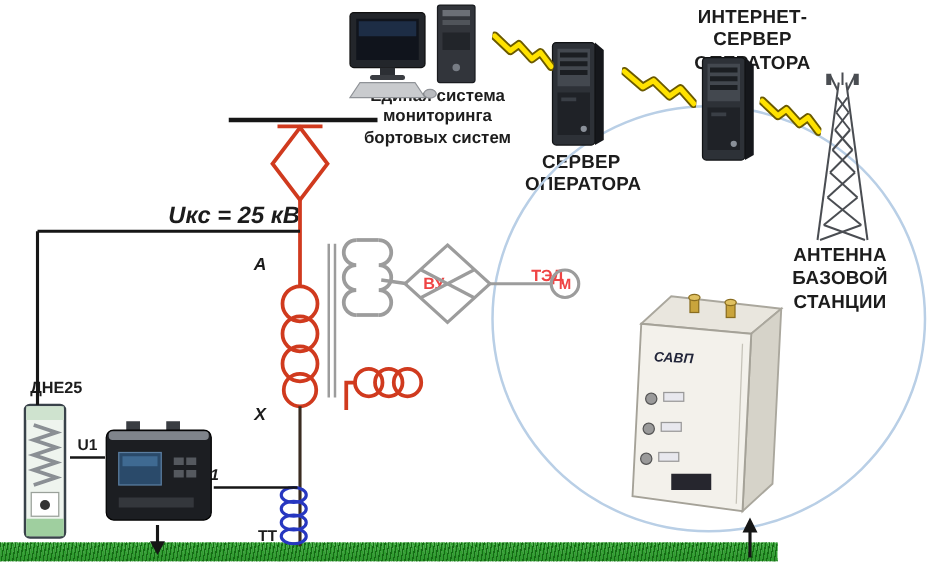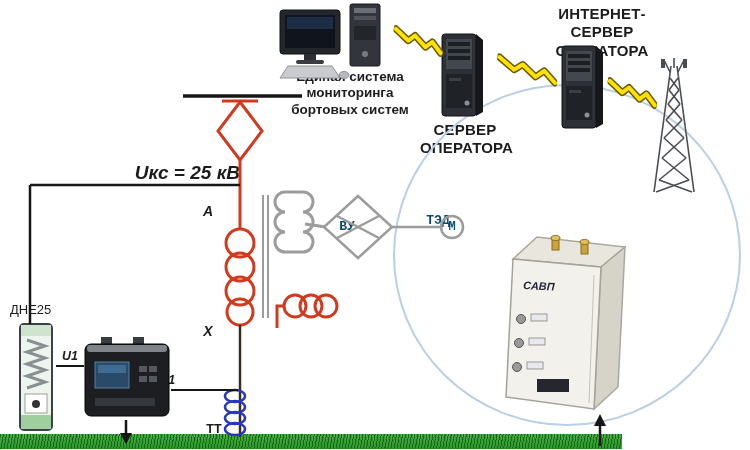--- a/index.html
+++ b/index.html
@@ -9,21 +9,21 @@
   .lbl { position:absolute; color:#1c1c1c; text-align:center; line-height:1.22; }
   .caps { font-size:15px; font-weight:700; letter-spacing:.2px; }
   .bigcircle { position:absolute; left:393px; top:84px; width:348px; height:342px;
                border:2.5px solid #b9cfe6; border-radius:50%; z-index:1; }
   .grass { position:absolute; left:0; top:434px; width:622px; height:15px; z-index:4;
     background:
       repeating-linear-gradient(100deg, rgba(18,104,18,.95) 0 1px, rgba(0,0,0,0) 1px 3px),
       repeating-linear-gradient(80deg, rgba(46,158,46,.95) 0 1px, rgba(0,0,0,0) 1px 2px),
       linear-gradient(#55b455,#2e8f2e); }
   .z2 { z-index:2; } .z3 { z-index:3; } .z5 { z-index:5; } .z6 { z-index:6; }
-  .txt-gray { color:#0c4a6e;font-family:Liberation Mono, monospace; }
+  .txt-gray { color:#ef4444; }
 </style>
 </head>
 <body>
 
 <div class="canvas">
 
   <div class="bigcircle"></div>
 
   <div class="abs z3" style="left:278px; top:2px;">
     <svg width="118" height="80" viewBox="0 0 118 80">
@@ -93,20 +93,21 @@
         <line x1="17" y1="124" x2="50" y2="136"></line>
           <line x1="47" y1="124" x2="14" y2="136"></line>
         <line x1="32" y1="2" x2="32" y2="12"></line>
         <line x1="22" y1="4" x2="28" y2="16"></line>
           <line x1="42" y1="4" x2="36" y2="16"></line>
       </g>
       <rect x="19" y="3" width="4" height="9" fill="#4a4d52"></rect>
       <rect x="41" y="3" width="4" height="9" fill="#4a4d52"></rect>
     </svg>
   </div>
+  <div class="lbl caps" style="left:612px; top:196px; width:120px;">АНТЕННА БАЗОВОЙ СТАНЦИИ</div>
 
   <div class="abs z6" style="left:392px; top:28px; transform:rotate(8deg);">
     <svg width="52" height="26" viewBox="0 0 52 26">
       <polyline points="2,4 16,14 22,8 34,18 40,12 50,22" fill="none" stroke="#6b5a00" stroke-width="7" stroke-linejoin="round" stroke-linecap="round"></polyline>
       <polyline points="2,4 16,14 22,8 34,18 40,12 50,22" fill="none" stroke="#ffe200" stroke-width="4" stroke-linejoin="round" stroke-linecap="round"></polyline>
     </svg>
   </div>
   <div class="abs z6" style="left:496px; top:56px; transform:rotate(6deg);">
     <svg width="62" height="28" viewBox="0 0 62 28">
       <polyline points="2,4 18,15 26,9 40,20 48,13 60,24" fill="none" stroke="#6b5a00" stroke-width="7" stroke-linejoin="round" stroke-linecap="round"></polyline>
@@ -148,21 +149,21 @@
   <div class="abs z3" style="left:18px; top:322px;">
     <svg width="40" height="110" viewBox="0 0 40 110">
       <rect x="2" y="2" width="32" height="106" rx="4" fill="#eef4ee" stroke="#39424a" stroke-width="2"></rect>
       <rect x="3" y="3" width="30" height="11" fill="#cfe3cf"></rect>
       <path d="M9,18 L27,24 L9,30 L27,36 L9,42 L27,48 L9,54 L27,60 L9,66" fill="none" stroke="#8a8f94" stroke-width="3"></path>
       <rect x="7" y="72" width="22" height="19" fill="#ffffff" stroke="#9aa19a"></rect>
       <circle cx="18" cy="82" r="4" fill="#333"></circle>
       <rect x="3" y="93" width="30" height="14" fill="#9fcf9f"></rect>
     </svg>
   </div>
-  <div class="lbl" style="left:10px; top:302px; width:70px; font-size:13px; font-weight:400; text-align:left;">ДНЕ25</div>
+  <div class="lbl" style="left:10px; top:302px; width:70px; font-size:13px; font-weight:700; text-align:center;">ДНЕ25</div>
 
   <div class="abs z3" style="left:83px; top:336px;">
     <svg width="90" height="85" viewBox="0 0 90 85">
       <rect x="18" y="1" width="11" height="9" fill="#3a3d42"></rect>
       <rect x="50" y="1" width="11" height="9" fill="#3a3d42"></rect>
       <rect x="2" y="8" width="84" height="72" rx="6" fill="#1c1e22" stroke="#000"></rect>
       <rect x="4" y="9" width="80" height="7" rx="3" fill="#7f848b"></rect>
       <rect x="12" y="26" width="34" height="26" fill="#2a4a6a" stroke="#5a7da0"></rect>
       <rect x="15" y="29" width="28" height="8" fill="#3f6a92"></rect>
       <rect x="56" y="30" width="8" height="6" fill="#55595f"></rect>
@@ -232,19 +233,19 @@
     </g>
     <circle cx="452" cy="227" r="11" stroke="#9c9c9c" stroke-width="2.5" fill="none"></circle>
   </svg>
 
   <div class="lbl" style="left:102px; top:161px; width:110px; font-size:19px; font-weight:700; font-style:italic; white-space:nowrap; text-align:right;margin-left:28px;">Uкс = 25 кВ</div>
   <div class="lbl" style="left:198px; top:203px; width:20px; font-size:14px; font-weight:700; font-style:italic;">А</div>
   <div class="lbl" style="left:198px; top:323px; width:20px; font-size:14px; font-weight:700; font-style:italic;">Х</div>
   <div class="lbl txt-gray" style="left:332px; top:219px; width:30px; font-size:13px; font-weight:700;">ВУ</div>
   <div class="lbl txt-gray" style="left:420px; top:213px; width:36px; font-size:13px; font-weight:700;">ТЭД</div>
   <div class="lbl txt-gray z5" style="left:445px; top:220px; width:14px; font-size:12px; font-weight:700;">М</div>
-  <div class="lbl" style="left:57px; top:349px; width:26px; font-size:12.5px; font-weight:700; font-style:italic;">U1</div>
+  <div class="lbl" style="left:57px; top:349px; width:26px; font-size:12.5px; font-weight:700; ">U1</div>
   <div class="lbl" style="left:158px; top:373px; width:24px; font-size:12.5px; font-weight:700; font-style:italic;">I1</div>
   <div class="lbl" style="left:202px; top:422px; width:24px; font-size:12.5px; font-weight:700; ">ТТ</div>
 
   <div class="grass"></div>
 
 </div>
 
 </body></html>

